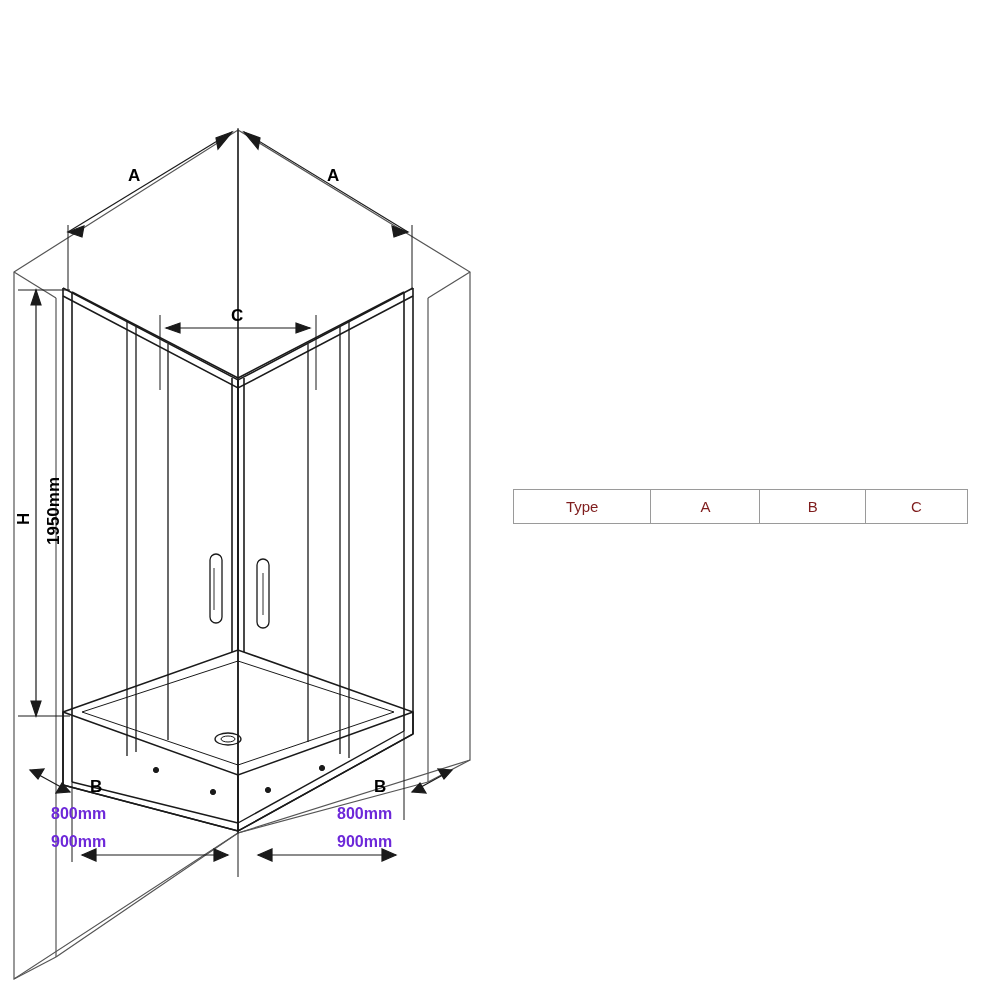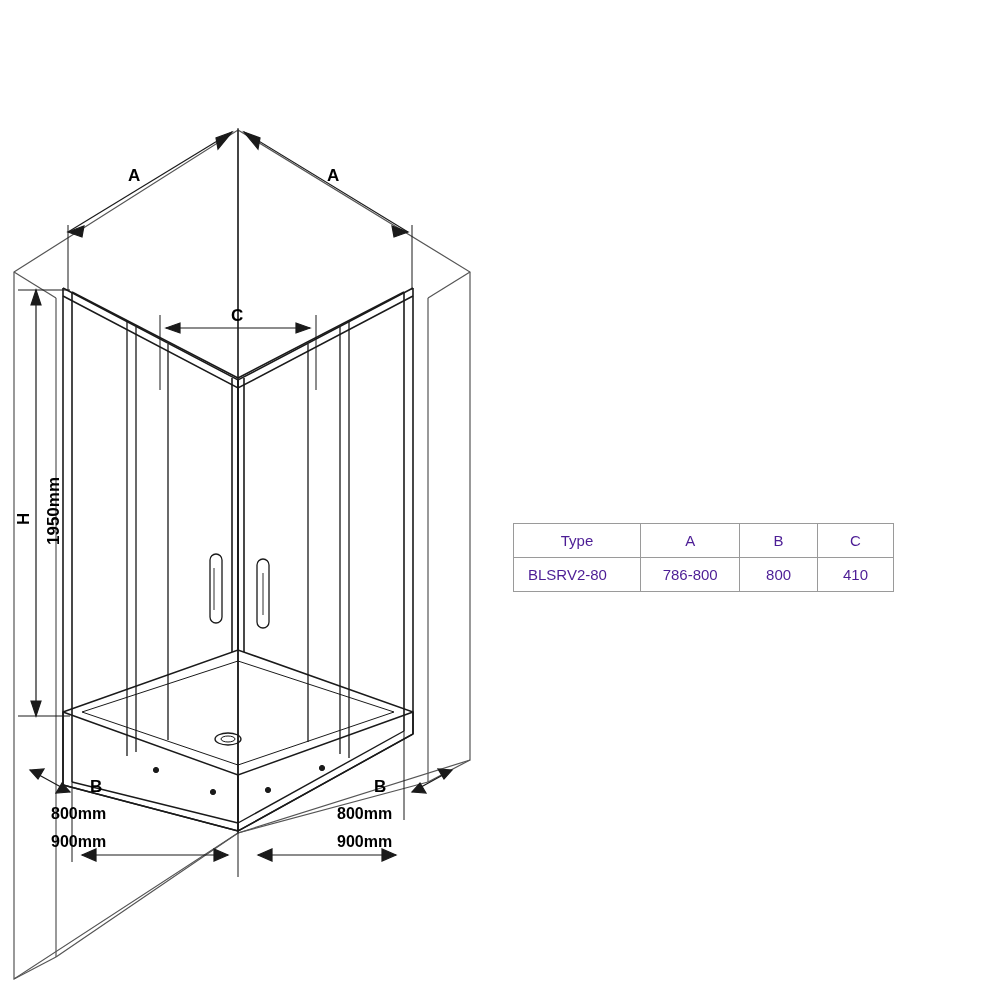--- a/index.html
+++ b/index.html
@@ -18,25 +18,25 @@
   #diagram-root {
     position: absolute;
     left: 0;
     top: 0;
     width: 1000px;
     height: 1001px;
   }
   .spec-table {
     position: absolute;
     left: 513px;
-    top: 523px;
-    width: 381px;
+    top: 489px;
+    width: 455px;
     border-collapse: collapse;
     font-size: 15px;
-    color: #4c1d95;
+    color: #7f1d1d;
   }
   .spec-table th,
   .spec-table td {
     border: 1px solid #9a9a9a;
     height: 33px;
     padding: 0 12px;
     font-weight: normal;
     text-align: center;
     white-space: nowrap;
   }
@@ -58,21 +58,21 @@
     font-weight: bold;
     font-size: 17px;
     letter-spacing: 0.5px;
     color: #000;
     white-space: nowrap;
   }
   .lbl-small {
     position: absolute;
     font-weight: bold;
     font-size: 16px;
-    color: #000000;
+    color: #6d28d9;
     white-space: nowrap;
   }
   .lbl-vert {
     position: absolute;
     font-weight: bold;
     font-size: 17px;
     color: #000;
     white-space: nowrap;
     transform-origin: left top;
     transform: rotate(-90deg);
@@ -251,22 +251,16 @@
   <table class="spec-table">
     <thead>
       <tr>
         <th class="col-type">Type</th>
         <th class="col-a">A</th>
         <th class="col-b">B</th>
         <th class="col-c">C</th>
       </tr>
     </thead>
     <tbody>
-      <tr>
-        <td class="col-type">BLSRV2-80</td>
-        <td class="col-a">786-800</td>
-        <td class="col-b">800</td>
-        <td class="col-c">410</td>
-      </tr>
     </tbody>
   </table>
 
 </div>
 
 </body></html>

